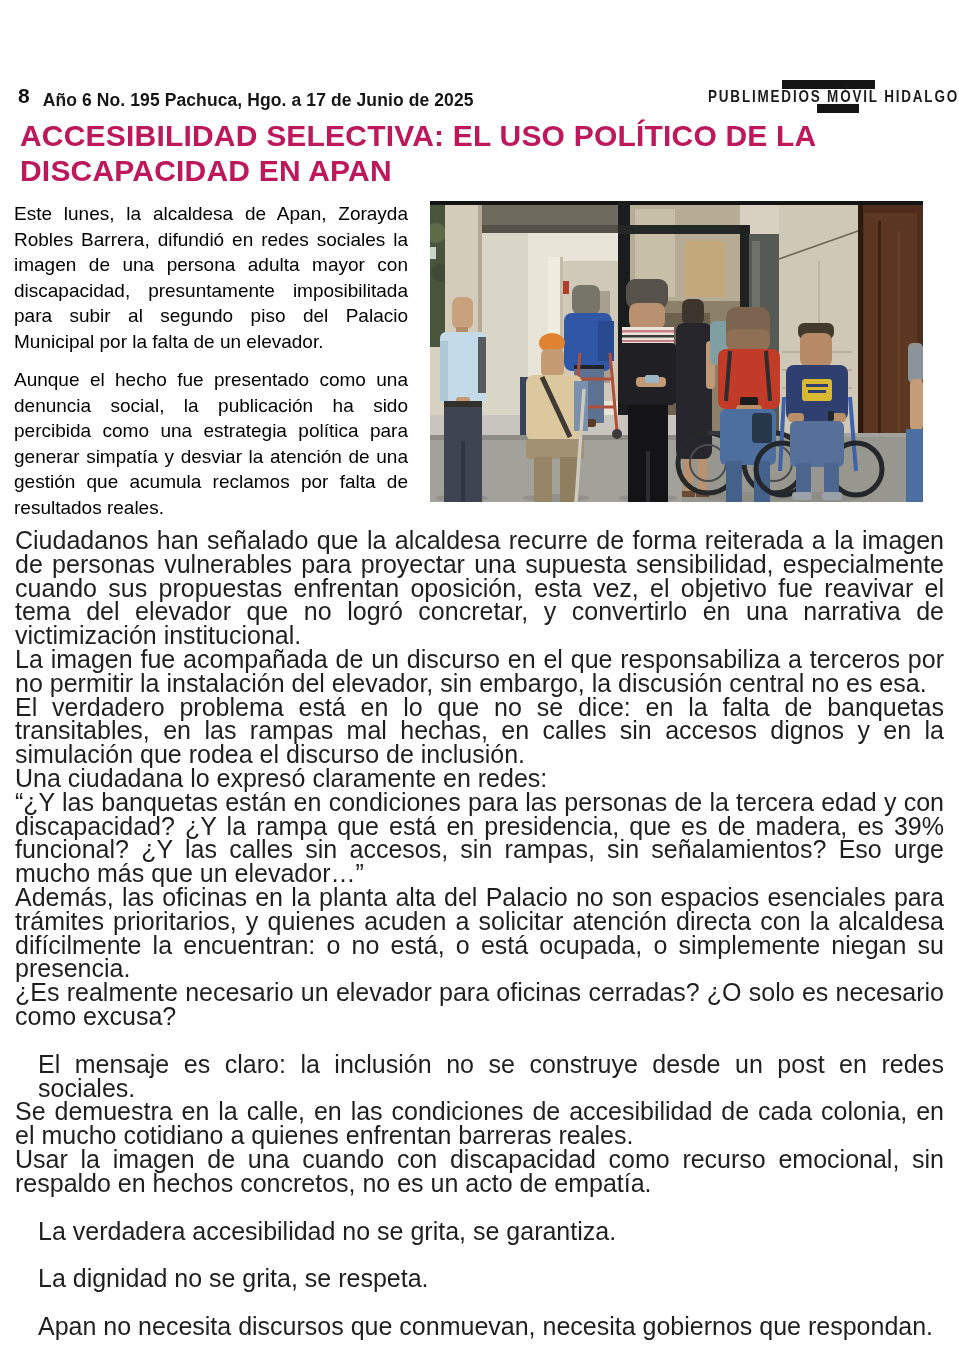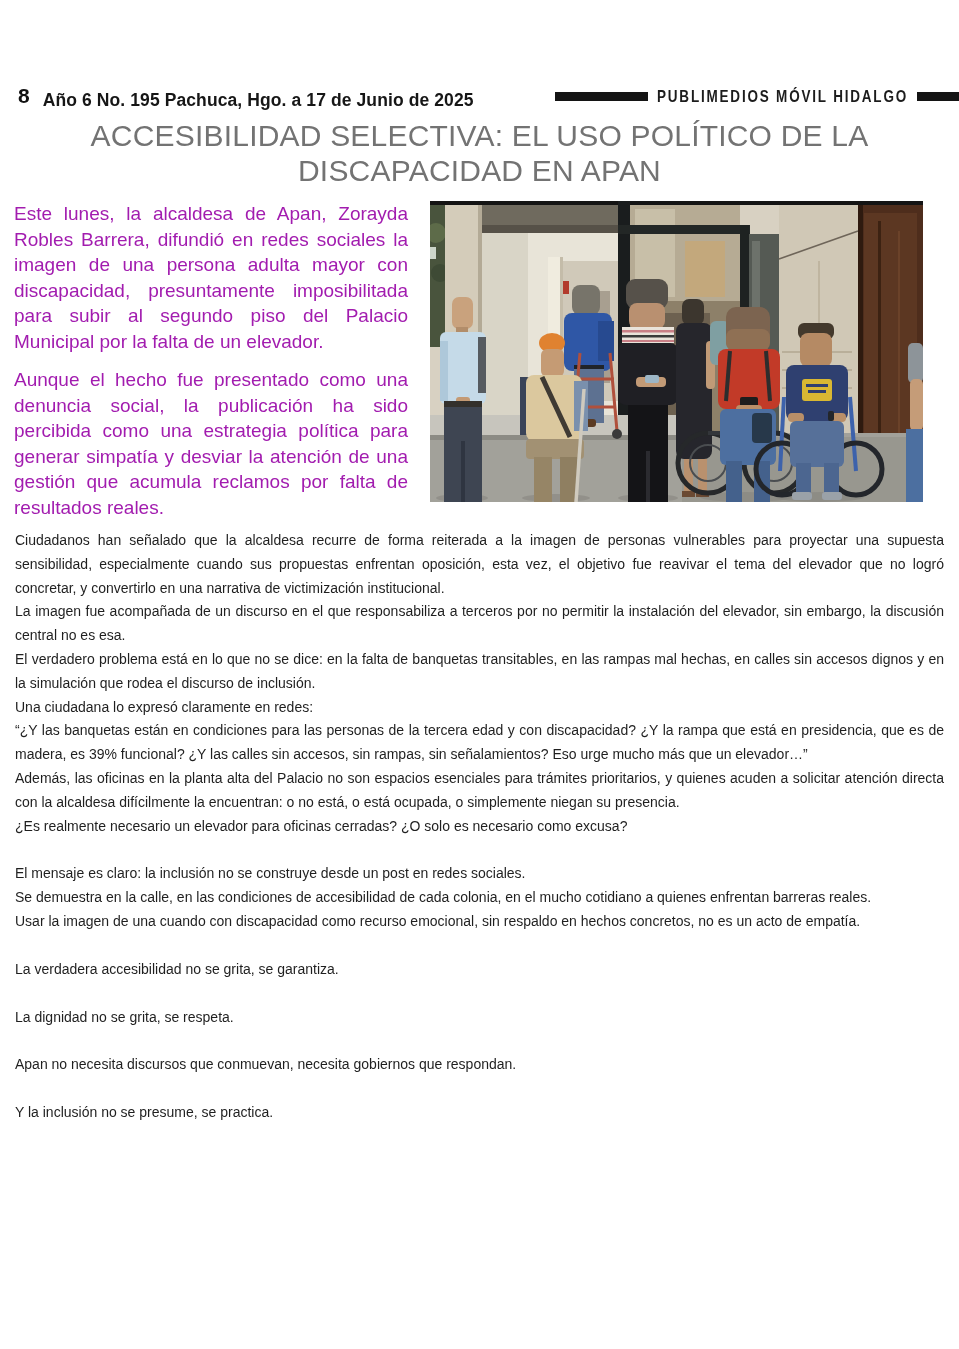--- a/index.html
+++ b/index.html
@@ -13,56 +13,56 @@
   .page{ position:relative; width:959px; height:1349px; background:#fff; }
 
   
   .topbar{
     display:flex; align-items:center;
     margin-top:84px; padding-left:18px;
     height:24px;
   }
   .pnum{ font-size:21px; font-weight:700; color:#111; }
   .issue{ font-size:17.5px; font-weight:600; margin-left:13px; color:#161616; letter-spacing:.1px;margin-top:8px; }
-  .mast{ margin-left:auto; display:flex; align-items:center; }
+  .mast{ margin-left:auto; display:flex; align-items:center;flex-direction:column; }
   .bar{ height:9px; background:#141414; display:inline-block; }
   .barL{ width:93px; margin-right:9px; }
   .barR{ width:42px; margin-left:9px; }
   .mastname{
     font-size:13.5px; font-weight:700; letter-spacing:1.8px;
     transform:scaleY(1.18); color:#1c1c1c; white-space:nowrap;
   }
 
   
   .headline{
     margin:10px 20px 0 20px;
-    text-align:center;
+    text-align:left;
     font-size:30px; line-height:35px;
-    font-weight:400; letter-spacing:.2px;
-    color:#737373;
+    font-weight:700; letter-spacing:.2px;
+    color:#be185d;
   }
 
   
   .top-section{ display:flex; margin:13px 0 0 14px; }
   .lead-col{ width:394px; margin-right:22px; }
   .lead-p{
     margin:0; font-size:19px; line-height:25.5px;
-    text-align:justify; color:#a21caf;
+    text-align:justify; color:#000000;
   }
   .lead-p.gap{ margin-top:13px; }
   .photo{ margin:0; width:493px; height:301px; flex:0 0 auto; }
   .photo svg{ display:block; width:493px; height:301px; }
 
   
   .body-section{ margin:9px 15px 0 15px; }
   .body-section p{
-    margin:0; font-size:14px; line-height:23.8px;
+    margin:0; font-size:25px; line-height:23.8px;
     text-align:justify; color:#1f1f1f;
   }
-  .body-section p.gap{ margin-top:24px; }
+  .body-section p.gap{ margin-top:24px;margin-left:23px; }
 </style>
 </head>
 <body>
 
 <div class="page">
 
   <header class="topbar">
     <span class="pnum">8</span>
     <span class="issue">Año 6  No. 195 Pachuca, Hgo. a 17 de Junio de 2025</span>
     <div class="mast">

